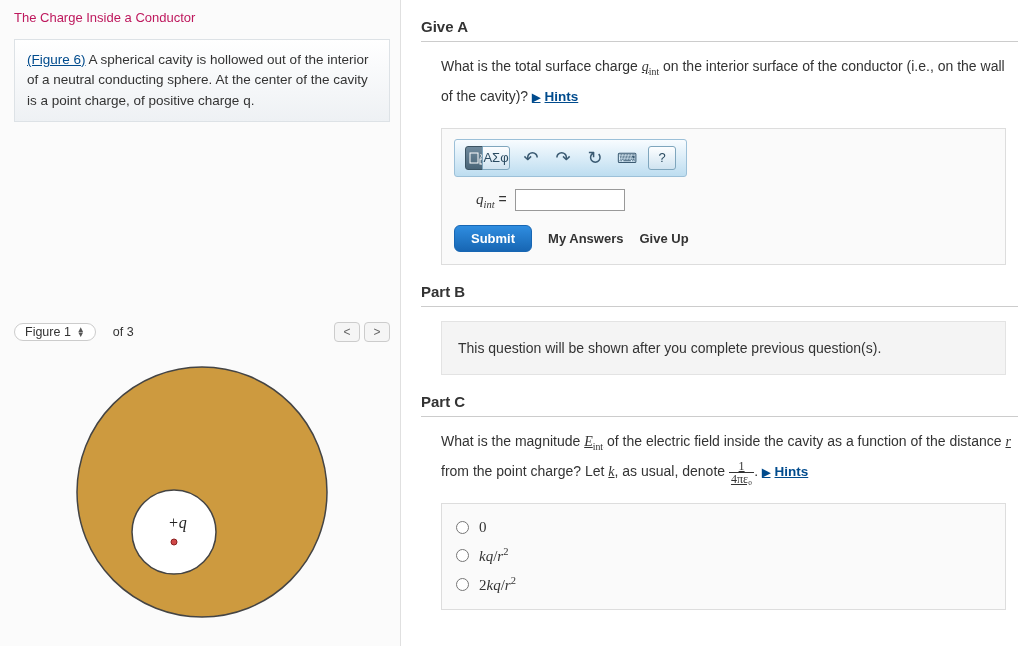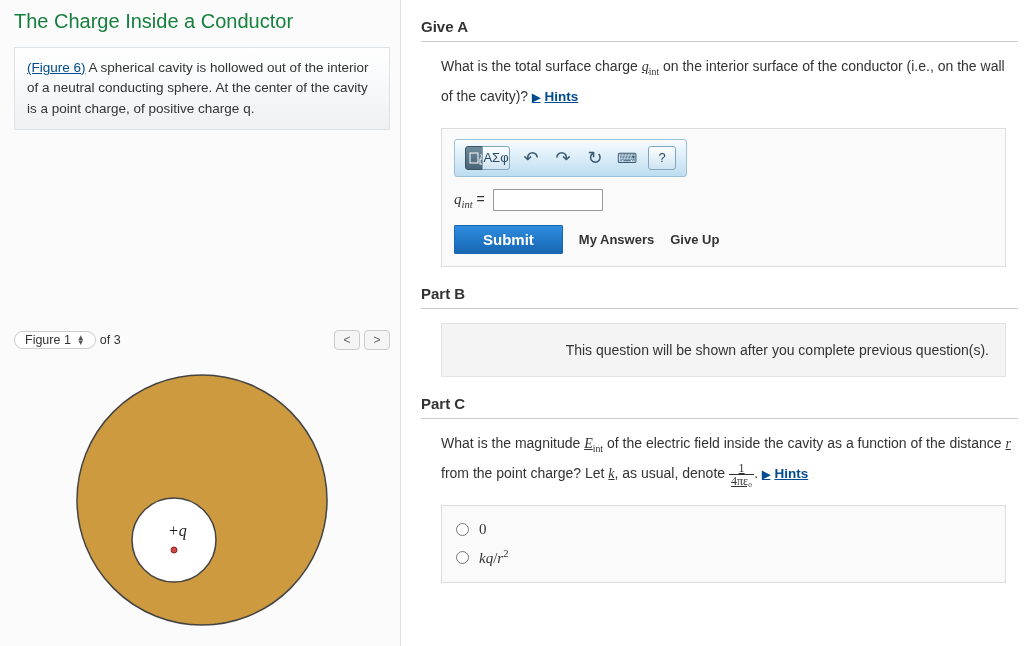--- a/index.html
+++ b/index.html
@@ -1,49 +1,49 @@
 <!DOCTYPE html>
 <html><head>
 <meta charset="utf-8">
 <style>
   * { box-sizing: border-box; margin: 0; padding: 0; }
   body { font-family: Arial, Helvetica, sans-serif; font-size: 14px; color: #333; background: #fff; width: 1024px; }
   .left-pane { float: left; width: 400px; padding: 8px 10px 10px 14px; background: #fbfbfb; min-height: 646px; }
   .right-pane { float: left; width: 618px; padding: 0 0 10px 20px; border-left: 1px solid #e0e0e0; min-height: 646px; }
-  .title { font-size: 20px; font-weight: normal; margin: 2px 0 14px 0; color: #15803d; }
+  .title { font-size: 13px; font-weight: normal; margin: 2px 0 14px 0; color: #be185d; }
   .problem-box { border: 1px solid #dde2e6; background: linear-gradient(#fff,#eef1f4); padding: 10px 12px; font-size: 13.5px; line-height: 1.5; margin-bottom: 200px; }
   .problem-box .link { color: #004b8d; text-decoration: underline; cursor: pointer; }
 
-  .fig-bar { display: flex; align-items: center; gap: 4px; margin-bottom: 4px; }
+  .fig-bar { display: flex; align-items: center; gap: 17px; margin-bottom: 4px; }
   .fig-select { border: 1px solid #ccc; border-radius: 10px; padding: 1px 10px; font-size: 12.5px; display: inline-flex; align-items: center; gap: 6px; background: #fff; }
   .fig-select .arrows { display:flex; flex-direction:column; line-height:5px; font-size:8px; color:#555; }
   .fig-of { font-size: 12.5px; }
   .fig-nav { margin-left: auto; display: flex; gap: 4px; }
   .nav-btn { width: 26px; height: 20px; border: 1px solid #ccc; border-radius: 4px; background: #f5f5f5; text-align: center; line-height: 18px; font-size: 12px; color: #666; }
 
   .figure-canvas { text-align: center; margin-top: 10px; }
 
   .part-header { font-weight: bold; font-size: 15px; margin: 16px 0 4px 0; border-bottom: 1px solid #ccc; padding: 2px 0 6px 0; }
   .part-body { padding: 10px 0 8px 20px; font-size: 14px; line-height: 1.55; }
   .hints { display: inline-flex; align-items: center; gap: 4px; color: #004b8d; font-weight: bold; text-decoration: underline; margin-top: 8px; cursor: pointer; font-size: 13.5px; }
   .hints .tri { color: #004b8d; text-decoration: none; font-size: 11px; }
 
   .answer-block { border: 1px solid #ddd; background: #fafafa; padding: 10px 12px 12px 12px; margin: 12px 0 6px 20px; width: 565px; }
   .toolbar { background: linear-gradient(#f8fcff,#bdddf0); border: 1px solid #9cc0d8; border-radius: 3px; padding: 6px 10px; display: flex; align-items: center; gap: 10px; margin-bottom: 12px; width: fit-content; }
   .tool { width: 28px; height: 24px; border: 1px solid #7fa6bd; border-radius: 3px; background: linear-gradient(#fdfeff,#cfe3f0); display:flex; align-items:center; justify-content:center; font-size: 13px; color:#2a4b61; }
   .tool.dark { background: linear-gradient(#6f8a9d,#4a6577); border-color:#3b5362; color:#fff; border-radius: 3px 0 0 3px; }
   .tool.group2 { border-radius: 0 3px 3px 0; margin-left:-11px; }
   .tool.icon { border:none; background:none; width:22px; font-size:18px; color:#3a5a72; }
-  .label-q { font-family: 'Times New Roman', serif; font-style: italic; font-size: 15px; }
+  .label-q { font-family: 'Times New Roman', serif; font-style: italic; font-size: 15px; margin-left: 22px; }
   .answer-input { width: 110px; height: 22px; border: 1px solid #999; background: #fff; margin-left: 4px; vertical-align: middle; padding: 0 4px; font-size: 13px; }
   .submit-row { margin-top: 14px; display: flex; align-items: center; gap: 16px; }
-  .submit-btn { background: linear-gradient(#2f8de0,#1766b3); color: #fff; border: 1px solid #1766b3; border-radius: 1px; padding: 5px 28px; font-weight: bold; font-size: 15px; cursor: pointer; }
+  .submit-btn { background: linear-gradient(#2f8de0,#1766b3); color: #fff; border: 1px solid #1766b3; border-radius: 6px; padding: 5px 16px; font-weight: bold; font-size: 13px; cursor: pointer; }
   .link-dark { color: #333; font-size: 13px; font-weight: bold; cursor: pointer; }
 
-  .locked-msg { border: 1px solid #e3e3e3; background: #f4f4f4; padding: 18px 16px; margin: 14px 0 10px 20px; width: 565px; font-size: 14px; text-align: right; }
+  .locked-msg { border: 1px solid #e3e3e3; background: #f4f4f4; padding: 18px 16px; margin: 14px 0 10px 20px; width: 565px; font-size: 14px; text-align: left; }
 
   .radio-block { margin: 10px 0 0 20px; border: 1px solid #ddd; background: #fafafa; padding: 10px 14px; width: 565px; }
   .radio-row { display: flex; align-items: center; gap: 10px; padding: 5px 0; font-family: 'Times New Roman', serif; font-size: 15px; }
   .radio-row input { accent-color: #5a7; }
   sub { font-size: 0.7em; }
   sup { font-size: 0.7em; }
   .serif { font-family: 'Times New Roman', serif; text-decoration: underline; }
 </style>
 </head>
 <body>
@@ -129,15 +129,19 @@
 
   <div class="radio-block">
     <label class="radio-row">
         <input type="radio" name="pc" style=""> 
         <span>0</span>
       </label>
     <label class="radio-row">
         <input type="radio" name="pc" style=""> 
         <span><i>kq</i>/<i>r</i><sup>2</sup></span>
       </label>
+    <label class="radio-row">
+        <input type="radio" name="pc" style=""> 
+        <span>2<i>kq</i>/<i>r</i><sup>2</sup></span>
+      </label>
   </div>
 
 </div>
 
 </body></html>

